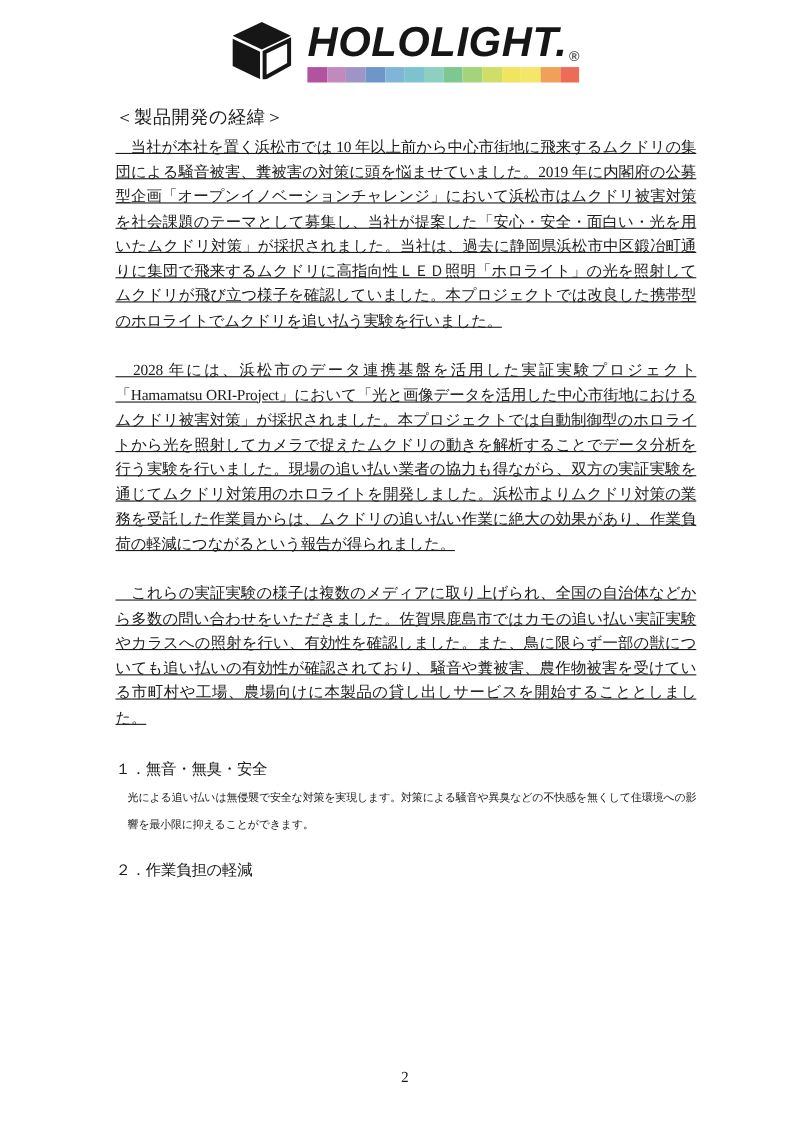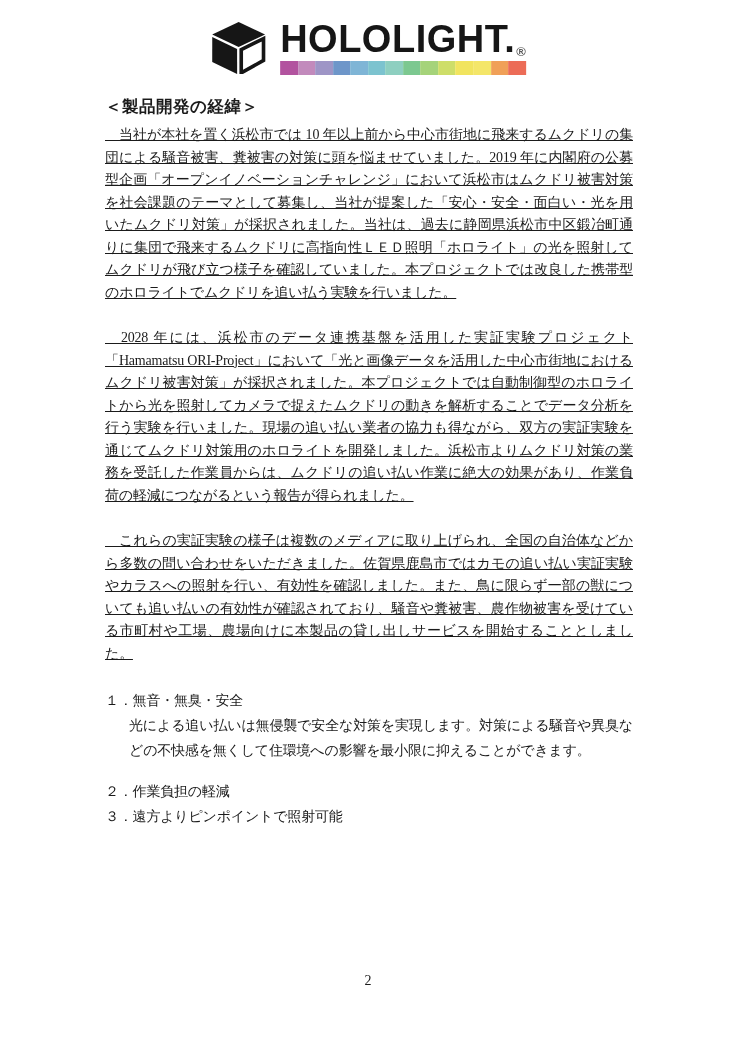--- a/index.html
+++ b/index.html
@@ -9,21 +9,21 @@
     margin:0 auto;
     background:#ffffff;
     font-family:"Liberation Serif","DejaVu Serif",serif;
     color:#1b1b1b;
     overflow:hidden;
   }
   
   .logo{
     position:absolute;
     top:20px;left:50%;transform:translateX(-50%);
-    display:flex;align-items:center;gap:13px;
+    display:flex;align-items:flex-start;gap:13px;font-style:italic;
   }
   .cube-wrap{display:block;line-height:0;}
   .logo-right{display:flex;flex-direction:column;}
   .logo-text{
     font-family:"Liberation Sans","DejaVu Sans",sans-serif;
     font-weight:900;
     font-size:38px;
     line-height:1;
     letter-spacing:0.5px;
     color:#161616;
@@ -46,21 +46,21 @@
   .rb-seg{flex:1 1 0;}
   
   .doc-main{
     position:absolute;
     left:105px;
     width:528px;
     top:96px;
   }
   .sec-heading{
     font-size:16.5px;
-    font-weight:bold;
+    font-weight:normal;
     margin:0 0 6px 0;
     letter-spacing:0.5px;
   }
   .sec-heading.features{margin-top:0;}
   .para{
     font-size:14px;
     line-height:22.5px;
     text-align:justify;
     letter-spacing:-0.2px;
     margin:0 0 23px 0;
@@ -68,25 +68,25 @@
     text-decoration:underline;
   }
   .feature{margin:0;}
   .feature-title{
     font-size:14px;
     line-height:25px;
     margin:0;
     letter-spacing:-0.2px;
   }
   .feature-body{
-    font-size:14px;
+    font-size:10px;
     line-height:25px;
     text-align:justify;
     letter-spacing:-0.2px;
-    margin:0 0 16px 24px;
+    margin:0 0 16px 11px;
     overflow-wrap:break-word;
   }
   
   .page-footer{
     position:absolute;
     bottom:52px;left:0;
     width:100%;
     text-align:center;
     font-size:14px;
   }
@@ -136,21 +136,20 @@
     <div class="feature">
       <p class="feature-title">１．無音・無臭・安全</p>
       <p class="feature-body">光による追い払いは無侵襲で安全な対策を実現します。対策による騒音や異臭などの不快感を無くして住環境への影響を最小限に抑えることができます。</p>
     </div>
 
     <div class="feature">
       <p class="feature-title">２．作業負担の軽減</p>
     </div>
 
     <div class="feature">
-      <p class="feature-title">３．遠方よりピンポイントで照射可能</p>
     </div>
 
   </main>
 
   <footer class="page-footer">
     <span>2</span>
   </footer>
 
 </div>
 

